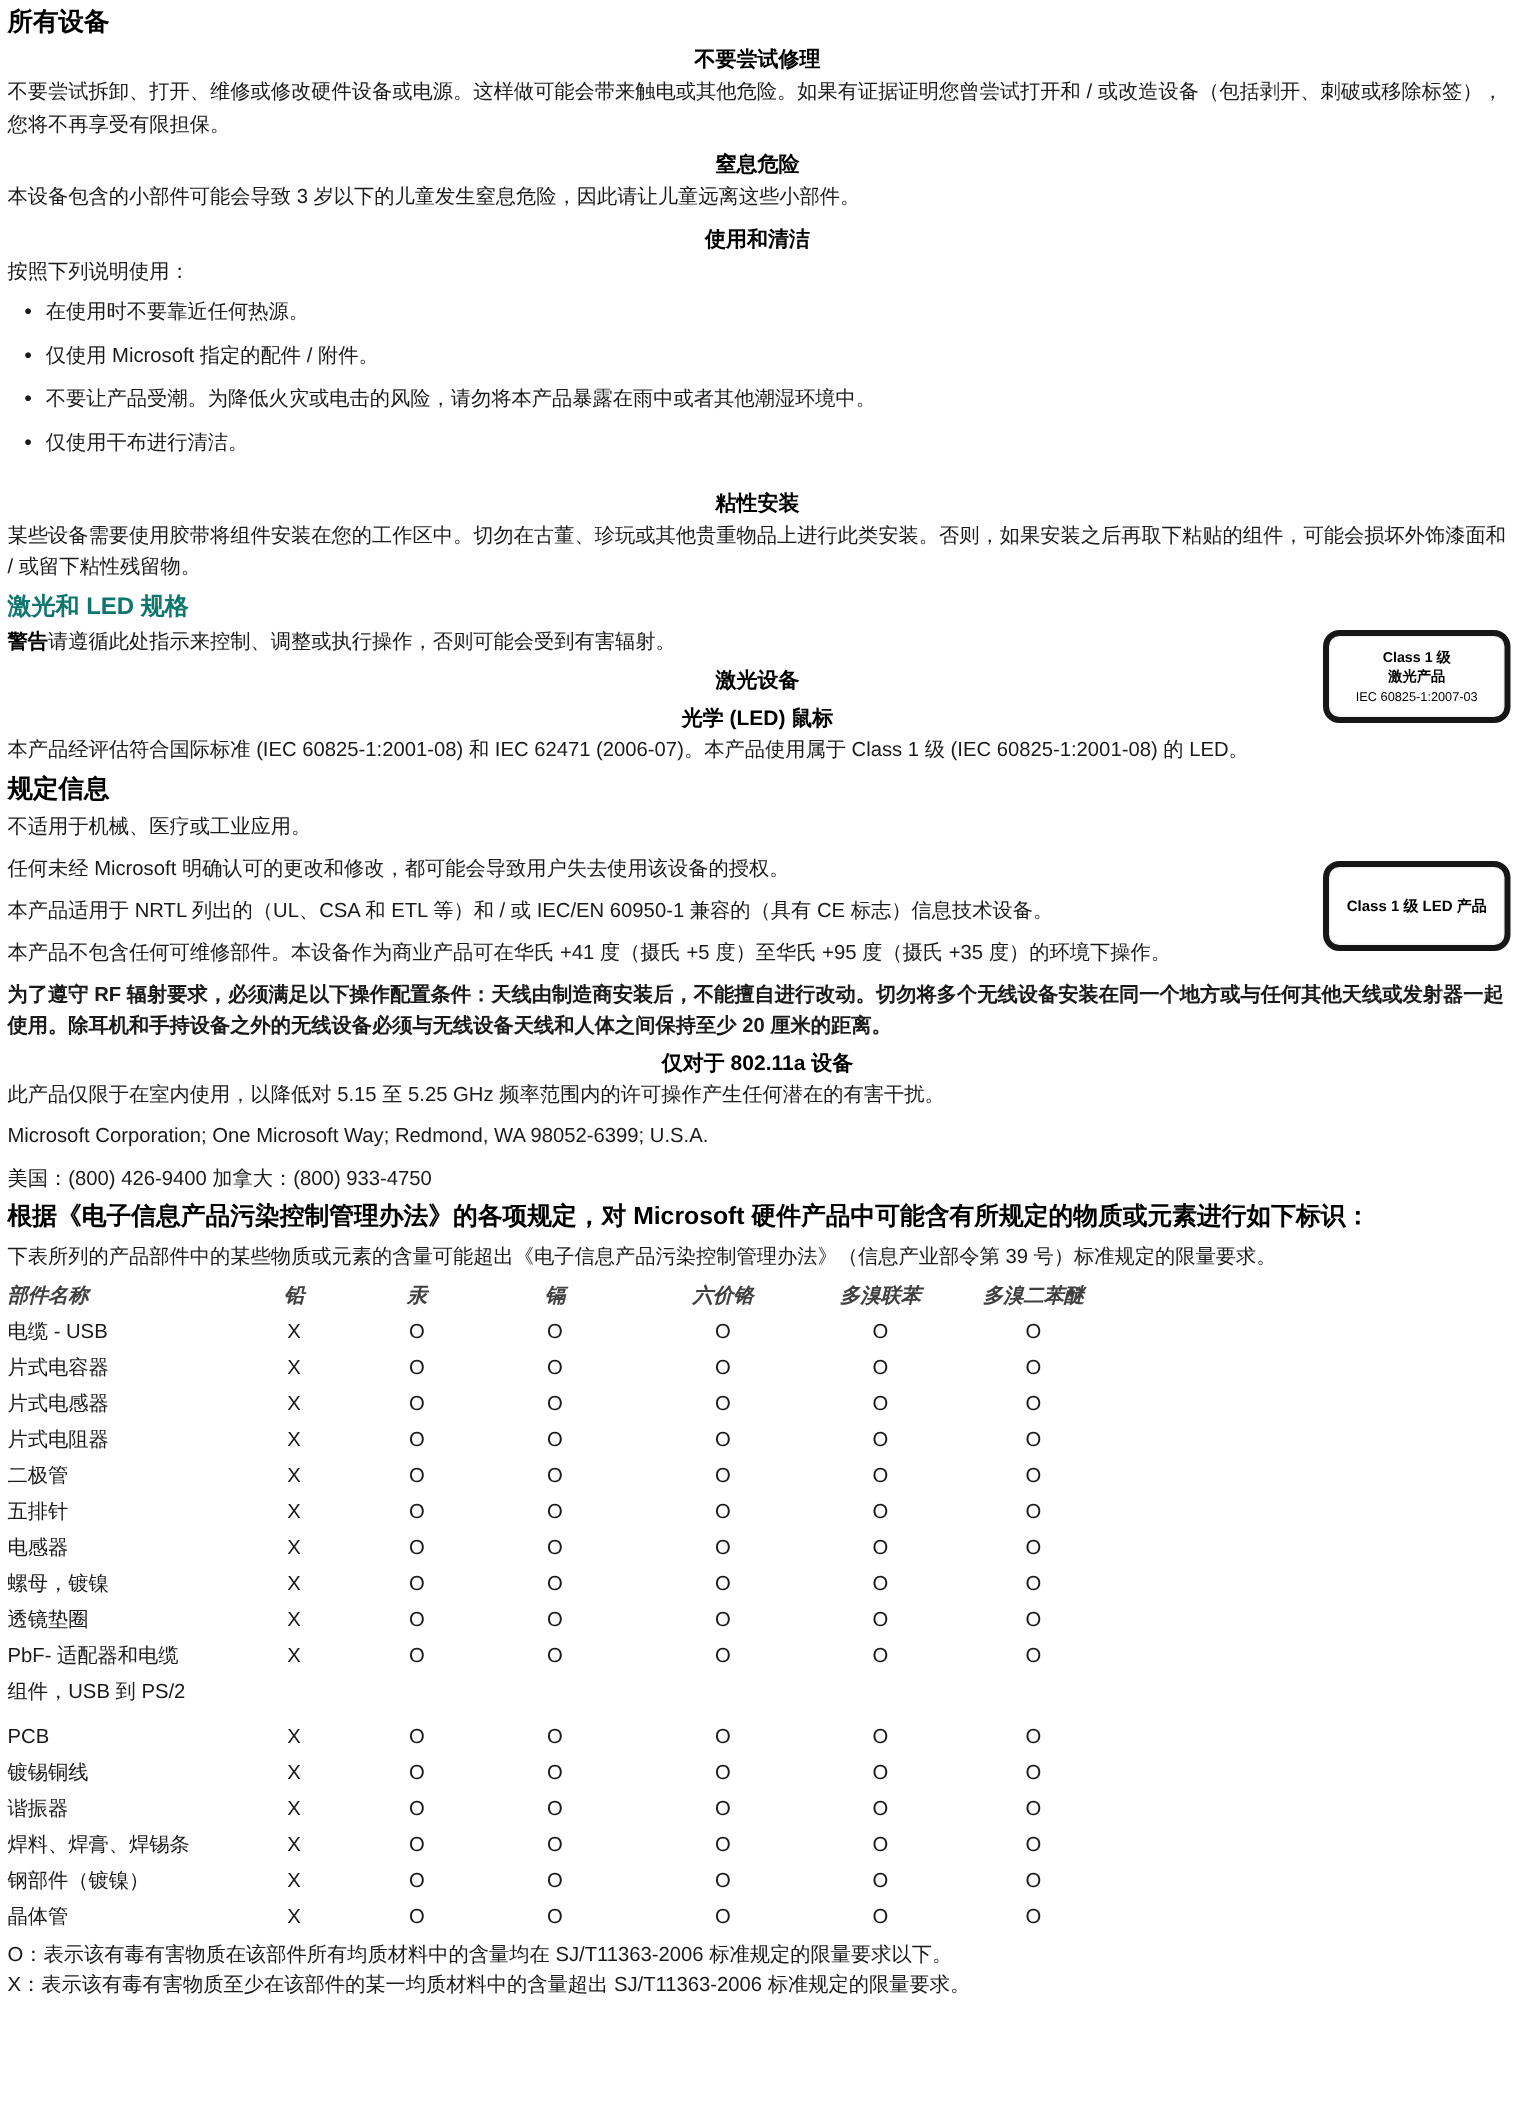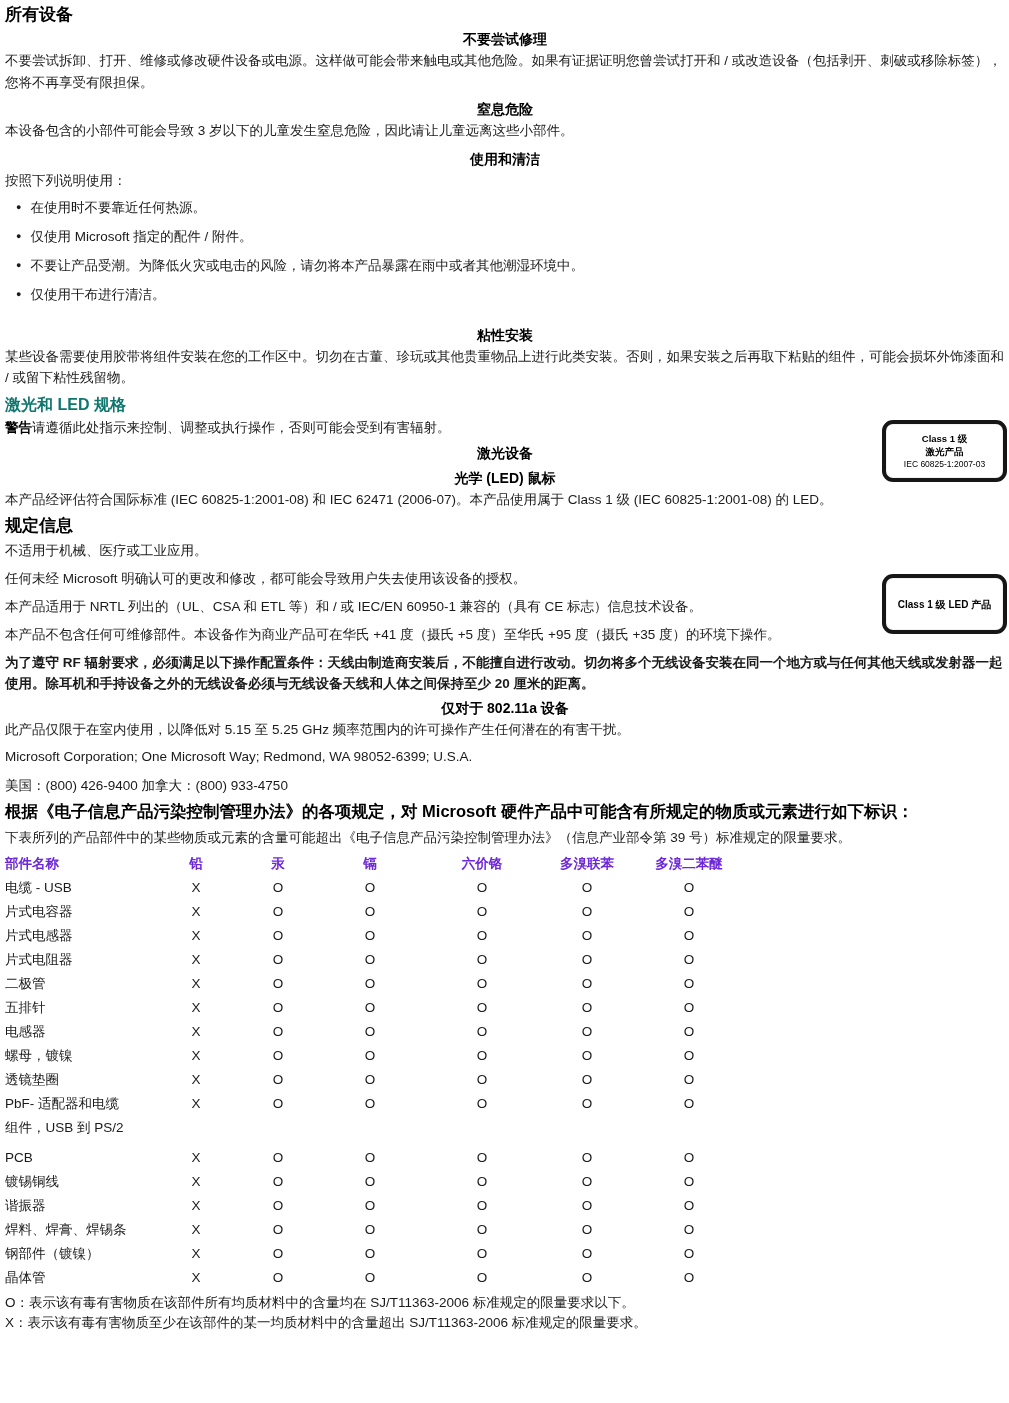--- a/index.html
+++ b/index.html
@@ -20,21 +20,21 @@
   .narrow{max-width:868px;}
   .reg p{margin-bottom:6.5px;}
   .reg p:last-child{margin-bottom:0;font-weight:bold;}
   ul.bullets{list-style:none;margin:6px 0 0 11px;padding:0;}
   ul.bullets li{margin:0 0 5.5px 0;line-height:21.5px;}
   ul.bullets li::before{content:"●";font-size:9px;margin-right:9px;position:relative;top:-2px;color:#1a1a1a;}
   .warnline b{color:#000;}
   .rohs-h{font-size:16.5px;line-height:23px;font-weight:700;color:#000;max-width:932px;margin:0 0 4px 0;}
   
   .grid{display:grid;grid-template-columns:156px 70px 94px 90px 134px 76px 128px;}
-  .thead{font-weight:700;color:#6d28d9;line-height:24px;}
+  .thead{font-weight:700;color:#404040;line-height:24px;font-style:italic;}
   .trow{line-height:24px;}
   .tc{white-space:nowrap;}
   .tc.c{text-align:center;}
   .trow.gap{margin-bottom:6px;}
   .notes{margin-top:3px;}
   .notes p{line-height:20px;margin:0;}
   
   .badge{position:absolute;left:882px;width:125px;box-sizing:border-box;
     border:4px solid #161616;border-radius:11px;background:#fff;
     display:flex;flex-direction:column;align-items:center;justify-content:center;

